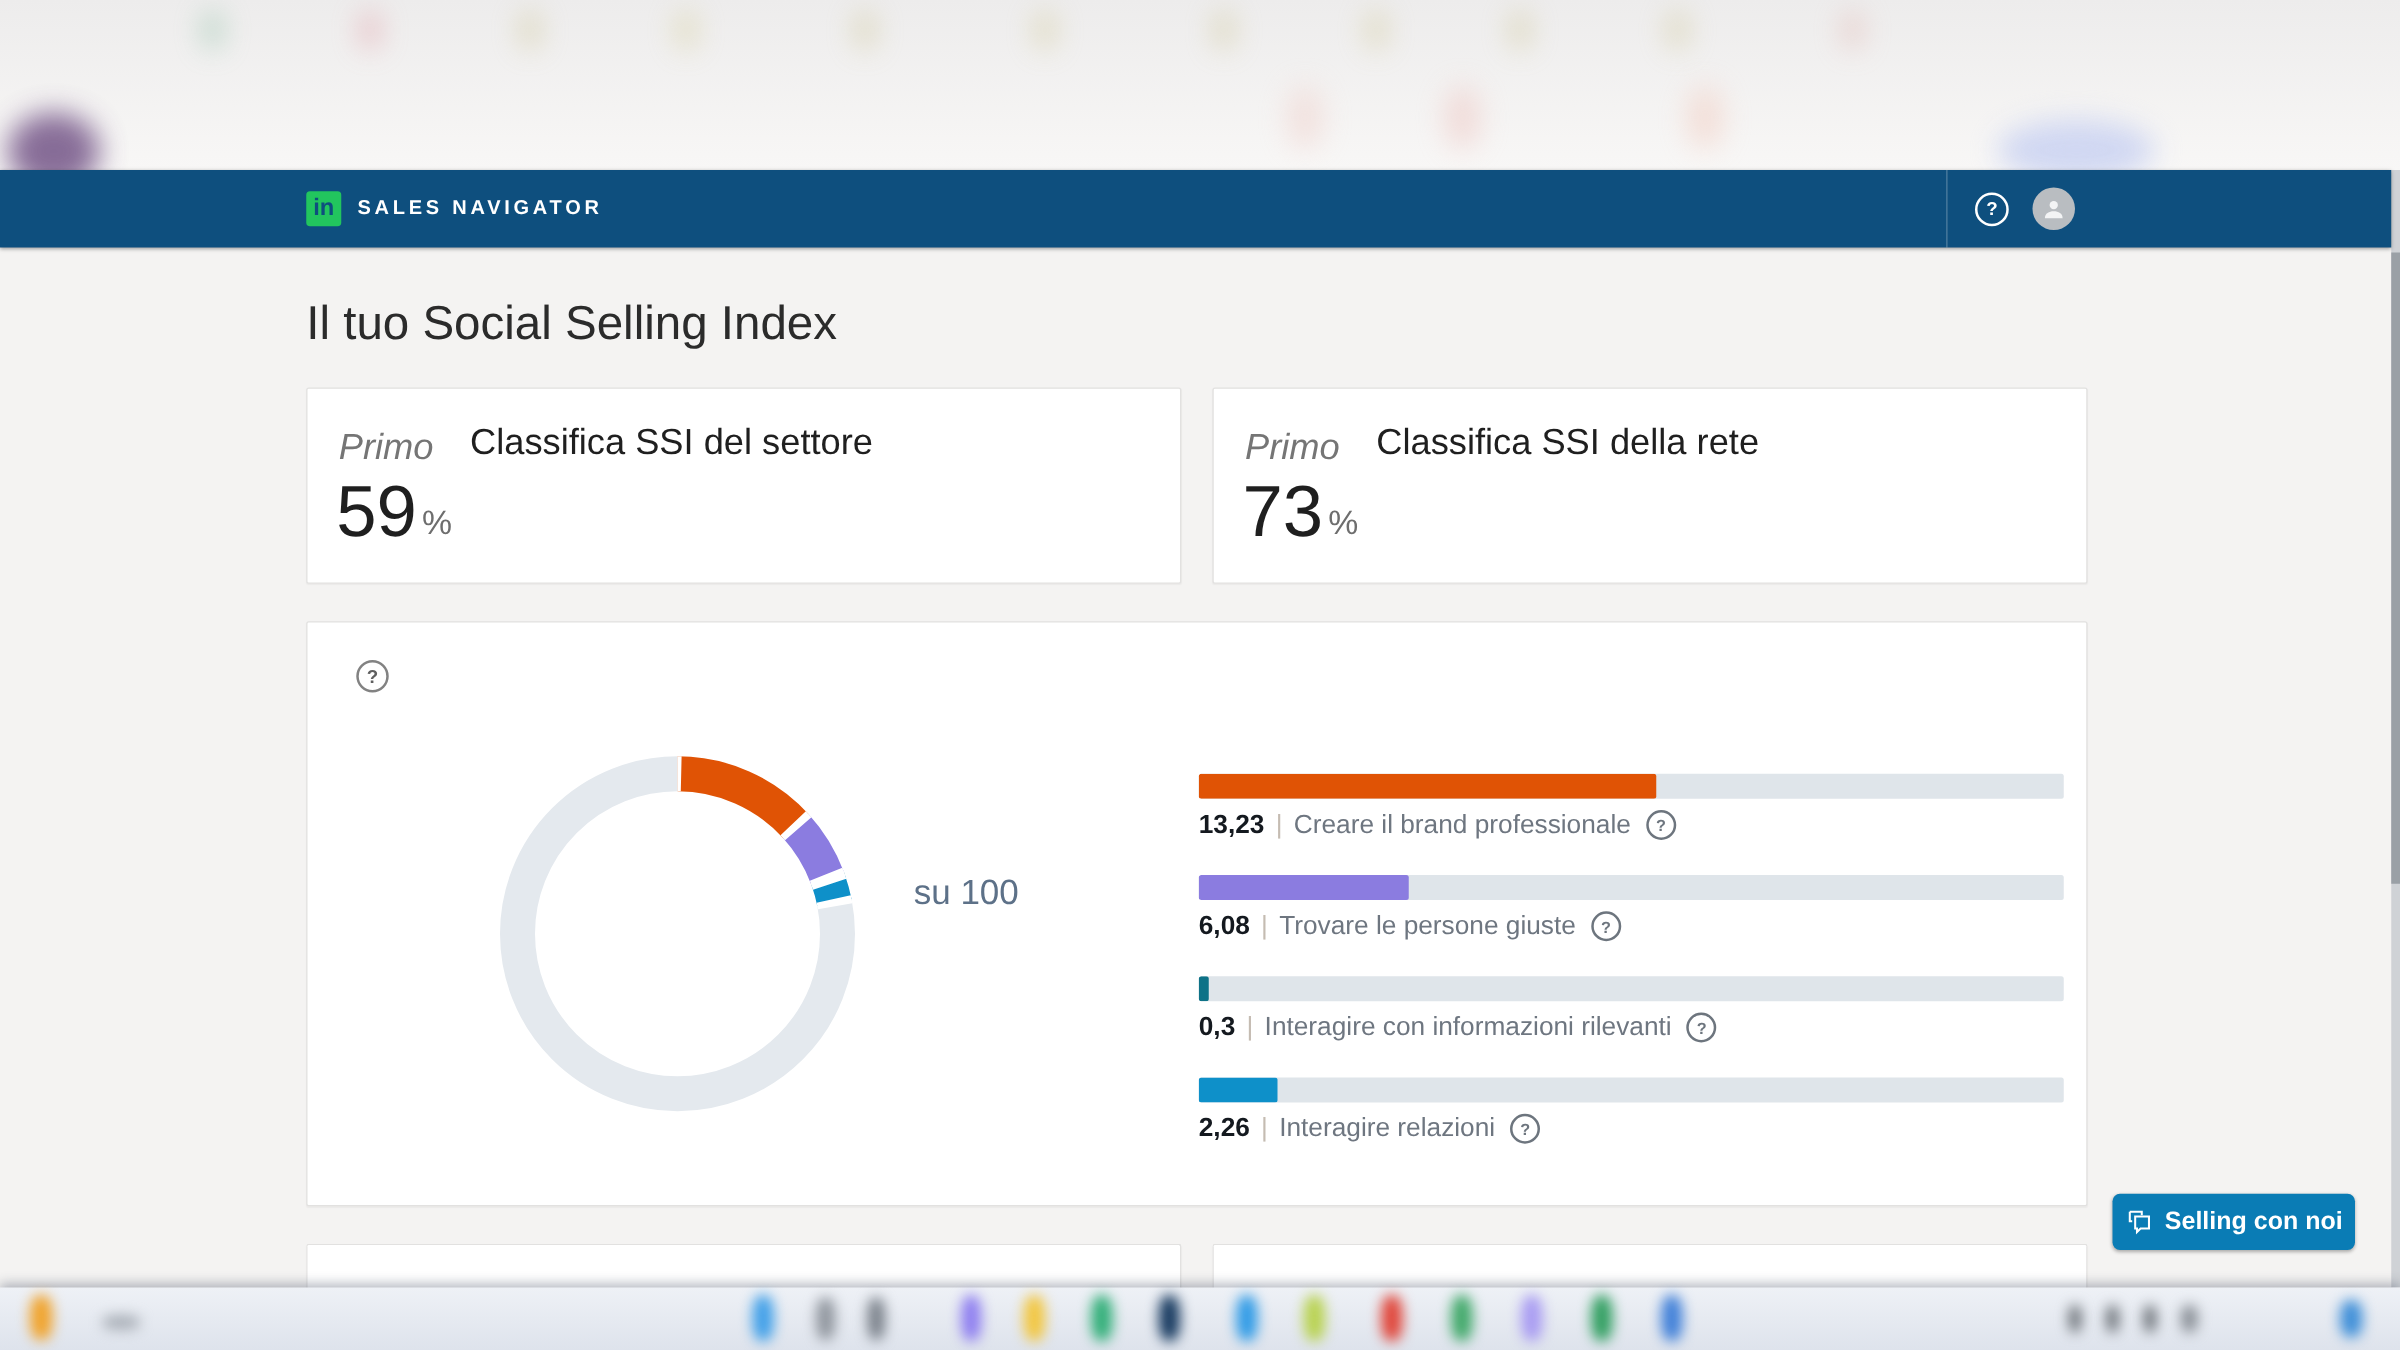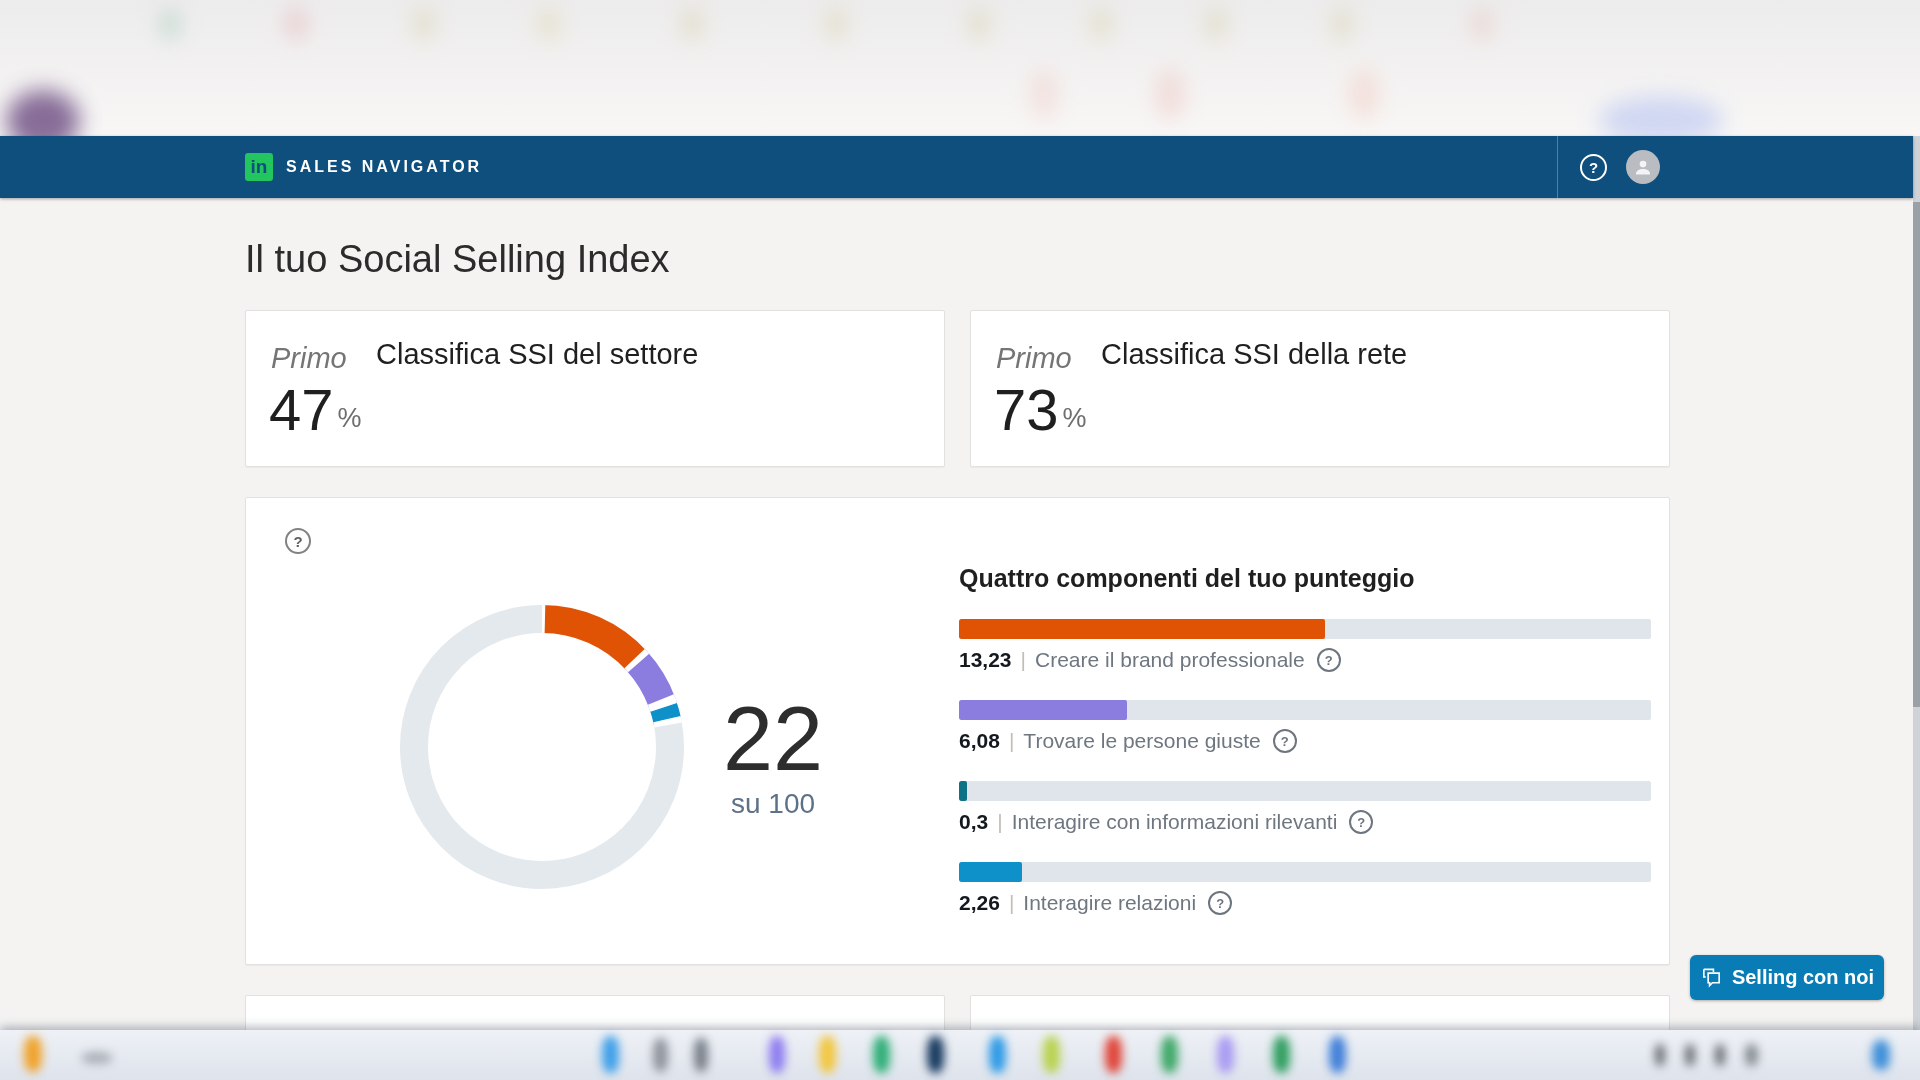--- a/index.html
+++ b/index.html
@@ -112,21 +112,21 @@
     </svg>
   </div>
 </header>
 
 <h1 class="page-title">Il tuo Social Selling Index</h1>
 
 <section class="card rank-card-1">
   <div class="rank-label">Primo</div>
   <div class="rank-title">Classifica SSI del settore</div>
   <div class="rank-value-row">
-    <span class="rank-value">47</span>
+    <span class="rank-value">59</span>
     <span class="rank-unit">%</span>
   </div>
 </section>
 
 <section class="card rank-card-2">
   <div class="rank-label">Primo</div>
   <div class="rank-title">Classifica SSI della rete</div>
   <div class="rank-value-row">
     <span class="rank-value">73</span>
     <span class="rank-unit">%</span>
@@ -149,26 +149,24 @@
           <circle cx="143" cy="143" r="128" fill="none" stroke="#ffffff" stroke-width="28" stroke-dasharray="6 804.247719318987" stroke-dashoffset="3"></circle>
           <circle cx="143" cy="143" r="128" fill="none" stroke="#ffffff" stroke-width="28" stroke-dasharray="6 804.247719318987" stroke-dashoffset="-103.40197326590199"></circle>
           <circle cx="143" cy="143" r="128" fill="none" stroke="#ffffff" stroke-width="28" stroke-dasharray="6 804.247719318987" stroke-dashoffset="-152.3002346004964"></circle>
           <circle cx="143" cy="143" r="128" fill="none" stroke="#ffffff" stroke-width="28" stroke-dasharray="6 804.247719318987" stroke-dashoffset="-154.71297775845335"></circle>
           <circle cx="143" cy="143" r="128" fill="none" stroke="#ffffff" stroke-width="28" stroke-dasharray="6 804.247719318987" stroke-dashoffset="-172.88897621506246"></circle>
         </g>
       </svg>
   </div>
 
   <div class="score-wrap">
-    <div class="score-num">22</div>
     <div class="score-sub">su 100</div>
   </div>
 
   <div class="components">
-    <div class="components-title">Quattro componenti del tuo punteggio</div>
 
     <div class="bar-group" style="top:121px">
       <div class="bar-track">
         <div class="bar-fill" style="width: 52.92%; background: rgb(224, 83, 5);"></div>
       </div>
       <div class="bar-label-row">
         <span class="bar-value">13,23</span>
         <span class="bar-sep">|</span>
         <span class="bar-text">Creare il brand professionale</span>
         <span class="help-circle help-sm">?</span>

